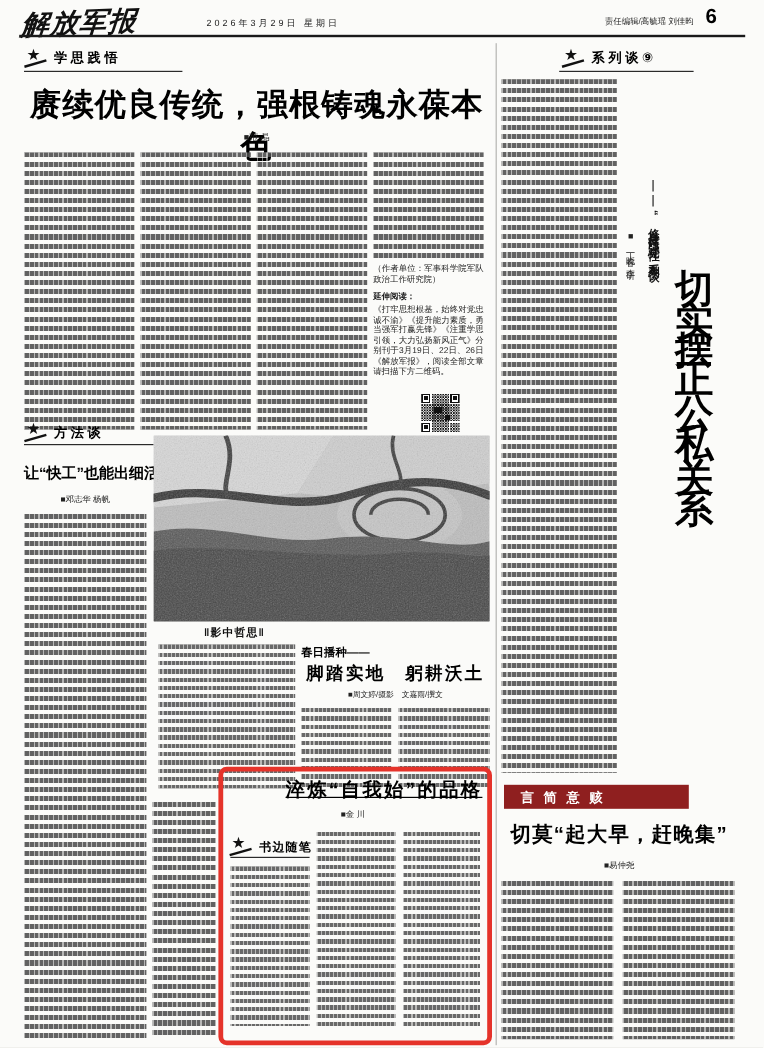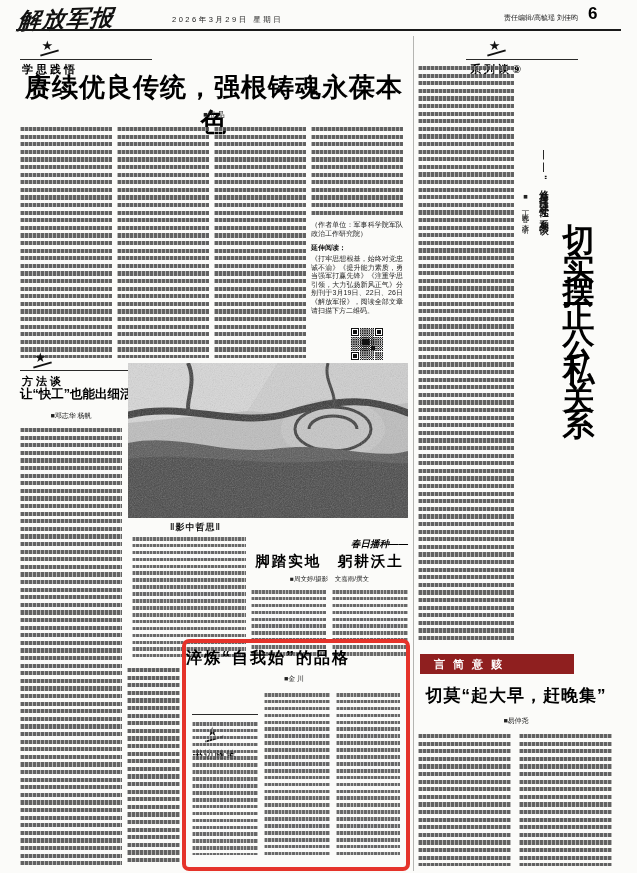--- a/index.html
+++ b/index.html
@@ -9,51 +9,51 @@
   
   .masthead{font-family:"DejaVu Serif",serif;font-style:italic;font-weight:bold;
             font-size:23px;transform:skewX(-7deg) rotate(-2deg);letter-spacing:1px;color:#111;}
   .date{font-size:7.5px;letter-spacing:2.5px;color:#222;}
   .ptitle{font-size:17px;font-weight:800;letter-spacing:10px;text-align:center;color:#000;}
   .editors{font-size:7px;text-align:right;color:#222;}
   .pagenum{font-size:17px;font-weight:bold;color:#000;}
   .hrule{background:#1a1a1a;}
   .vrule{background:#b5b5b2;}
   
-  .seclbl{display:flex;align-items:center;gap:6px;flex-direction:column;}
+  .seclbl{display:flex;align-items:flex-end;gap:6px;}
   .seclbl .txt{font-size:11px;font-weight:bold;letter-spacing:3px;color:#000;}
   .sicon{position:relative;display:inline-block;width:17px;height:15px;}
   .sicon::before{content:"★";position:absolute;left:0;top:-2px;font-size:13px;line-height:14px;color:#111;}
   .sicon::after{content:"";position:absolute;left:-2px;top:11px;width:19px;height:2px;background:#111;
                 transform:rotate(-16deg);}
   .secrule{height:1px;background:#2a2a2a;}
   
   .headline-xl{font-size:26px;font-weight:900;text-align:center;letter-spacing:1px;color:#000;}
   .headline-md{font-size:12.5px;font-weight:900;white-space:nowrap;color:#000;text-align:right;}
   .headline-cap{font-size:14.5px;font-weight:900;text-align:center;letter-spacing:2px;color:#000;}
-  .kicker{font-size:9.5px;font-weight:bold;text-align:right;color:#000;font-style:italic;}
+  .kicker{font-size:9.5px;font-weight:bold;text-align:left;color:#000;}
   .byline{font-size:7.5px;text-align:center;color:#222;}
   .byline-s{font-size:6.5px;text-align:center;color:#222;}
   
   .gk{opacity:.88;background-image:
       repeating-linear-gradient(90deg, rgba(251,251,249,.55) 0 1px, rgba(251,251,249,0) 1px 4px),
       repeating-linear-gradient(180deg, #4e4e4e 0 4.2px, rgba(0,0,0,0) 4.2px 7.6px);}
   .gk.fine{background-image:
       repeating-linear-gradient(90deg, rgba(251,251,249,.55) 0 1px, rgba(251,251,249,0) 1px 3.4px),
       repeating-linear-gradient(180deg, #565656 0 3.6px, rgba(0,0,0,0) 3.6px 6.9px);}
   .t7{font-size:7px;line-height:8.6px;text-align:justify;color:#1c1c1c;}
   
   .vhead{writing-mode:vertical-rl;text-orientation:upright;font-size:32px;font-weight:900;
          letter-spacing:26px;color:#000;}
   .vsub{writing-mode:vertical-rl;text-orientation:mixed;font-size:9.5px;font-weight:bold;
         letter-spacing:3px;color:#111;}
   .vby{writing-mode:vertical-rl;text-orientation:mixed;font-size:7.5px;letter-spacing:3px;color:#222;}
   
   .redbox{border:4px solid var(--highlight-red,#e5332a);border-radius:7px;background:transparent;}
-  .essay-title{font-size:16px;font-weight:900;text-align:left;letter-spacing:2px;color:#000;}
+  .essay-title{font-size:16px;font-weight:900;text-align:right;letter-spacing:2px;color:#000;text-decoration:underline;}
   
   .briefbar{background:var(--brief-bar-red,#8f1f1f);color:#fff;font-size:11px;font-weight:bold;
             letter-spacing:8px;display:flex;align-items:center;padding-left:14px;}
   .brief-title{font-size:17px;font-weight:900;text-align:center;letter-spacing:1px;color:#000;}
   .caplabel{font-size:9px;font-weight:bold;color:#111;letter-spacing:1px;margin-left:40px;}
 </style>
 </head>
 <body>
 
 <div id="page">
@@ -148,21 +148,21 @@
   <div class="abs kicker" style="left:251px;top:538px;width:157px;">春日播种——</div>
   <div class="abs headline-cap" style="left:251px;top:552px;width:157px;">脚踏实地　躬耕沃土</div>
   <div class="abs byline-s" style="left:251px;top:575px;width:157px;">■周文婷/摄影　文嘉雨/撰文</div>
   <div class="abs gk fine" style="left:251px;top:590px;width:75px;height:67px;"></div>
   <div class="abs gk fine" style="left:332px;top:590px;width:76px;height:67px;"></div>
 
   <div class="abs redbox" style="left:182px;top:639px;width:220px;height:224px;"></div>
   <div class="abs essay-title" style="left:186px;top:648px;width:216px;">淬炼“自我始”的品格</div>
   <div class="abs byline" style="left:186px;top:674px;width:216px;font-size:7px;">■金 川</div>
 
-  <div class="abs seclbl" style="left:193px;top:727px;">
+  <div class="abs seclbl" style="left:193px;top:698px;">
     <span class="sicon"></span>
     <span class="txt" style="font-size:10px;letter-spacing:1px;">书边随笔</span>
   </div>
   <div class="abs secrule" style="left:192px;top:714px;width:66px;"></div>
   <div class="abs gk fine" style="left:192px;top:722px;width:66px;height:133px;"></div>
   <div class="abs gk fine" style="left:264px;top:693px;width:66px;height:162px;"></div>
   <div class="abs gk fine" style="left:336px;top:693px;width:64px;height:162px;"></div>
 
   <div class="abs seclbl" style="left:470px;top:41px;">
     <span class="sicon"></span>

